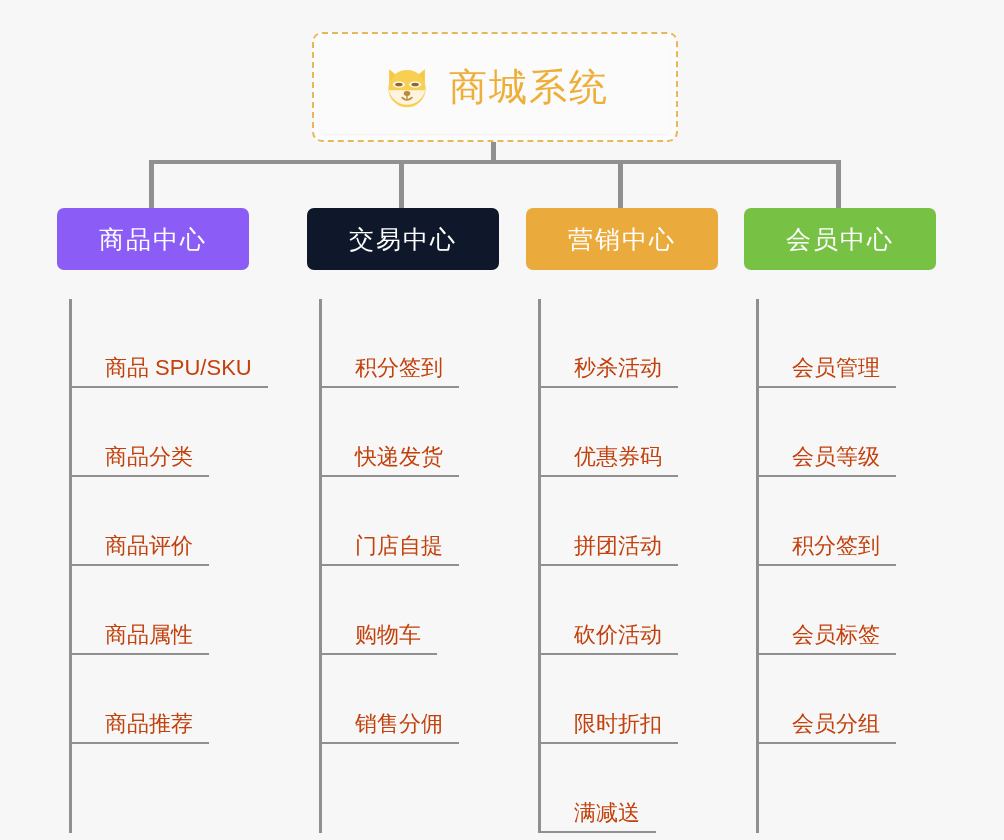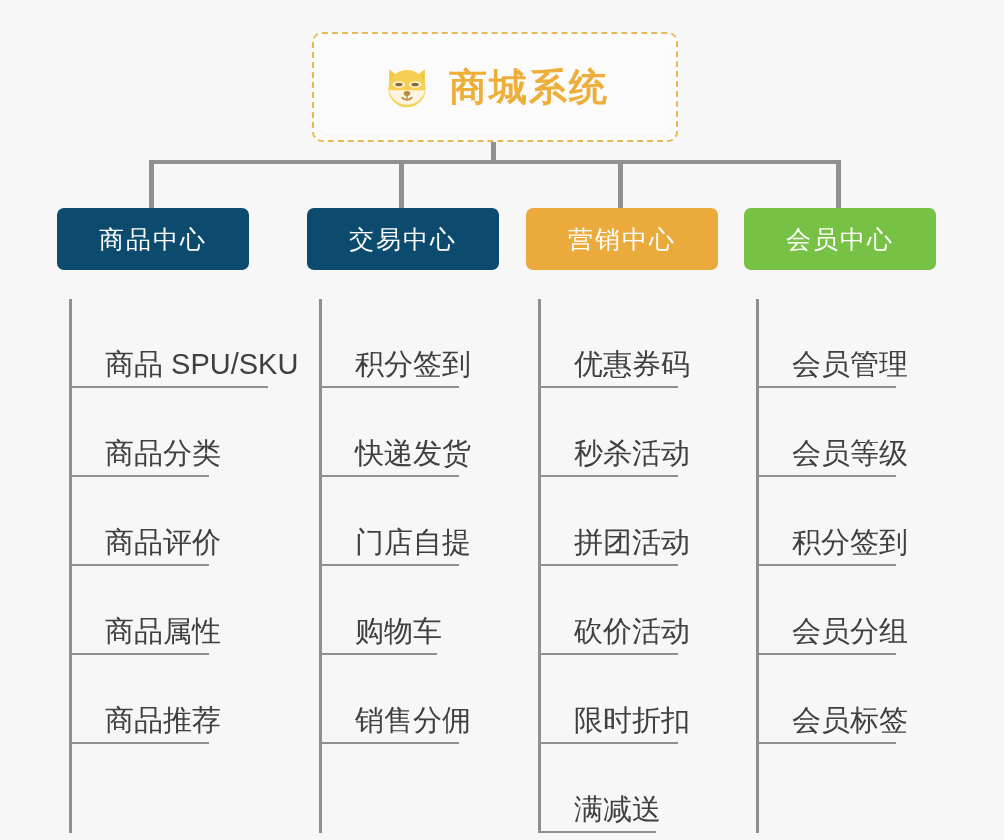--- a/index.html
+++ b/index.html
@@ -43,21 +43,20 @@
     top: 6px;
     right: 6px;
     bottom: 6px;
     background: #fbfbfb;
     border-radius: 6px;
     box-shadow: 0 1px 3px rgba(0,0,0,0.05);
     display: flex;
     align-items: center;
     justify-content: center;
     gap: 16px;
-    font-weight: bold;
   }
   .root-emoji {
     width: 52px;
     height: 52px;
     flex: 0 0 auto;
   }
   .root-title {
     font-size: 38px;
     color: #eeaf3a;
     letter-spacing: 2px;
@@ -121,22 +120,22 @@
   }
   .leaf-item {
     position: relative;
     height: 89px;
     box-sizing: border-box;
     display: flex;
     align-items: flex-end;
     padding-left: 36px;
   }
   .leaf-label {
-    font-size: 29px;
-    color: #404040;
+    font-size: 22px;
+    color: #c2410c;
     line-height: 1;
     padding-bottom: 9px;
     white-space: nowrap;
   }
   .leaf-underline {
     position: absolute;
     left: 0;
     bottom: 0;
     height: 2px;
     background: #9a9a9a;
@@ -167,21 +166,21 @@
   </div>
 
   <div class="conn conn-stem" style="background: rgb(144, 144, 144);"></div>
   <div class="conn conn-bus" style="background: rgb(144, 144, 144);"></div>
   <div class="conn conn-drop" style="left: 149px; background: rgb(144, 144, 144);"></div>
   <div class="conn conn-drop" style="left: 399px; background: rgb(144, 144, 144);"></div>
   <div class="conn conn-drop" style="left: 618px; background: rgb(144, 144, 144);"></div>
   <div class="conn conn-drop" style="left: 836px; background: rgb(144, 144, 144);"></div>
 
   <div class="column" style="left:57px;">
-    <div class="cat-box" style="background: #0c4a6e;">商品中心</div>
+    <div class="cat-box" style="background: #8b5cf6;">商品中心</div>
     <div class="leaf-list">
       <div class="leaf-rail" style="background: rgb(144, 144, 144); height: 534px;"></div>
       <div class="leaf-item">
         <span class="leaf-label">商品 SPU/SKU</span>
         <span class="leaf-underline" style="background: rgb(144, 144, 144); width: 199px;"></span>
       </div>
       <div class="leaf-item">
         <span class="leaf-label">商品分类</span>
         <span class="leaf-underline" style="background: rgb(144, 144, 144); width: 140px;"></span>
       </div>
@@ -194,21 +193,21 @@
         <span class="leaf-underline" style="background: rgb(144, 144, 144); width: 140px;"></span>
       </div>
       <div class="leaf-item">
         <span class="leaf-label">商品推荐</span>
         <span class="leaf-underline" style="background: rgb(144, 144, 144); width: 140px;"></span>
       </div>
     </div>
   </div>
 
   <div class="column" style="left:307px;">
-    <div class="cat-box" style="background: #0c4a6e; text-align: center;">交易中心</div>
+    <div class="cat-box" style="background: #0f172a; text-align: center;">交易中心</div>
     <div class="leaf-list">
       <div class="leaf-rail" style="background: rgb(144, 144, 144); height: 534px;"></div>
       <div class="leaf-item">
         <span class="leaf-label">积分签到</span>
         <span class="leaf-underline" style="background: rgb(144, 144, 144); width: 140px;"></span>
       </div>
       <div class="leaf-item">
         <span class="leaf-label">快递发货</span>
         <span class="leaf-underline" style="background: rgb(144, 144, 144); width: 140px;"></span>
       </div>
@@ -225,25 +224,25 @@
         <span class="leaf-underline" style="background: rgb(144, 144, 144); width: 140px;"></span>
       </div>
     </div>
   </div>
 
   <div class="column" style="left:526px;">
     <div class="cat-box" style="background: rgb(234, 170, 60); text-align: center;">营销中心</div>
     <div class="leaf-list">
       <div class="leaf-rail" style="background: rgb(144, 144, 144); height: 534px;"></div>
       <div class="leaf-item">
+        <span class="leaf-label">秒杀活动</span>
+        <span class="leaf-underline" style="background: rgb(144, 144, 144); width: 140px;"></span>
+      </div>
+      <div class="leaf-item">
         <span class="leaf-label">优惠券码</span>
-        <span class="leaf-underline" style="background: rgb(144, 144, 144); width: 140px;"></span>
-      </div>
-      <div class="leaf-item">
-        <span class="leaf-label">秒杀活动</span>
         <span class="leaf-underline" style="background: rgb(144, 144, 144); width: 140px;"></span>
       </div>
       <div class="leaf-item">
         <span class="leaf-label">拼团活动</span>
         <span class="leaf-underline" style="background: rgb(144, 144, 144); width: 140px;"></span>
       </div>
       <div class="leaf-item">
         <span class="leaf-label">砍价活动</span>
         <span class="leaf-underline" style="background: rgb(144, 144, 144); width: 140px;"></span>
       </div>
@@ -268,23 +267,23 @@
       </div>
       <div class="leaf-item">
         <span class="leaf-label">会员等级</span>
         <span class="leaf-underline" style="background: rgb(144, 144, 144); width: 140px;"></span>
       </div>
       <div class="leaf-item">
         <span class="leaf-label">积分签到</span>
         <span class="leaf-underline" style="background: rgb(144, 144, 144); width: 140px;"></span>
       </div>
       <div class="leaf-item">
+        <span class="leaf-label">会员标签</span>
+        <span class="leaf-underline" style="background: rgb(144, 144, 144); width: 140px;"></span>
+      </div>
+      <div class="leaf-item">
         <span class="leaf-label">会员分组</span>
         <span class="leaf-underline" style="background: rgb(144, 144, 144); width: 140px;"></span>
       </div>
-      <div class="leaf-item">
-        <span class="leaf-label">会员标签</span>
-        <span class="leaf-underline" style="background: rgb(144, 144, 144); width: 140px;"></span>
-      </div>
     </div>
   </div>
 
 </div>
 
 </body></html>

